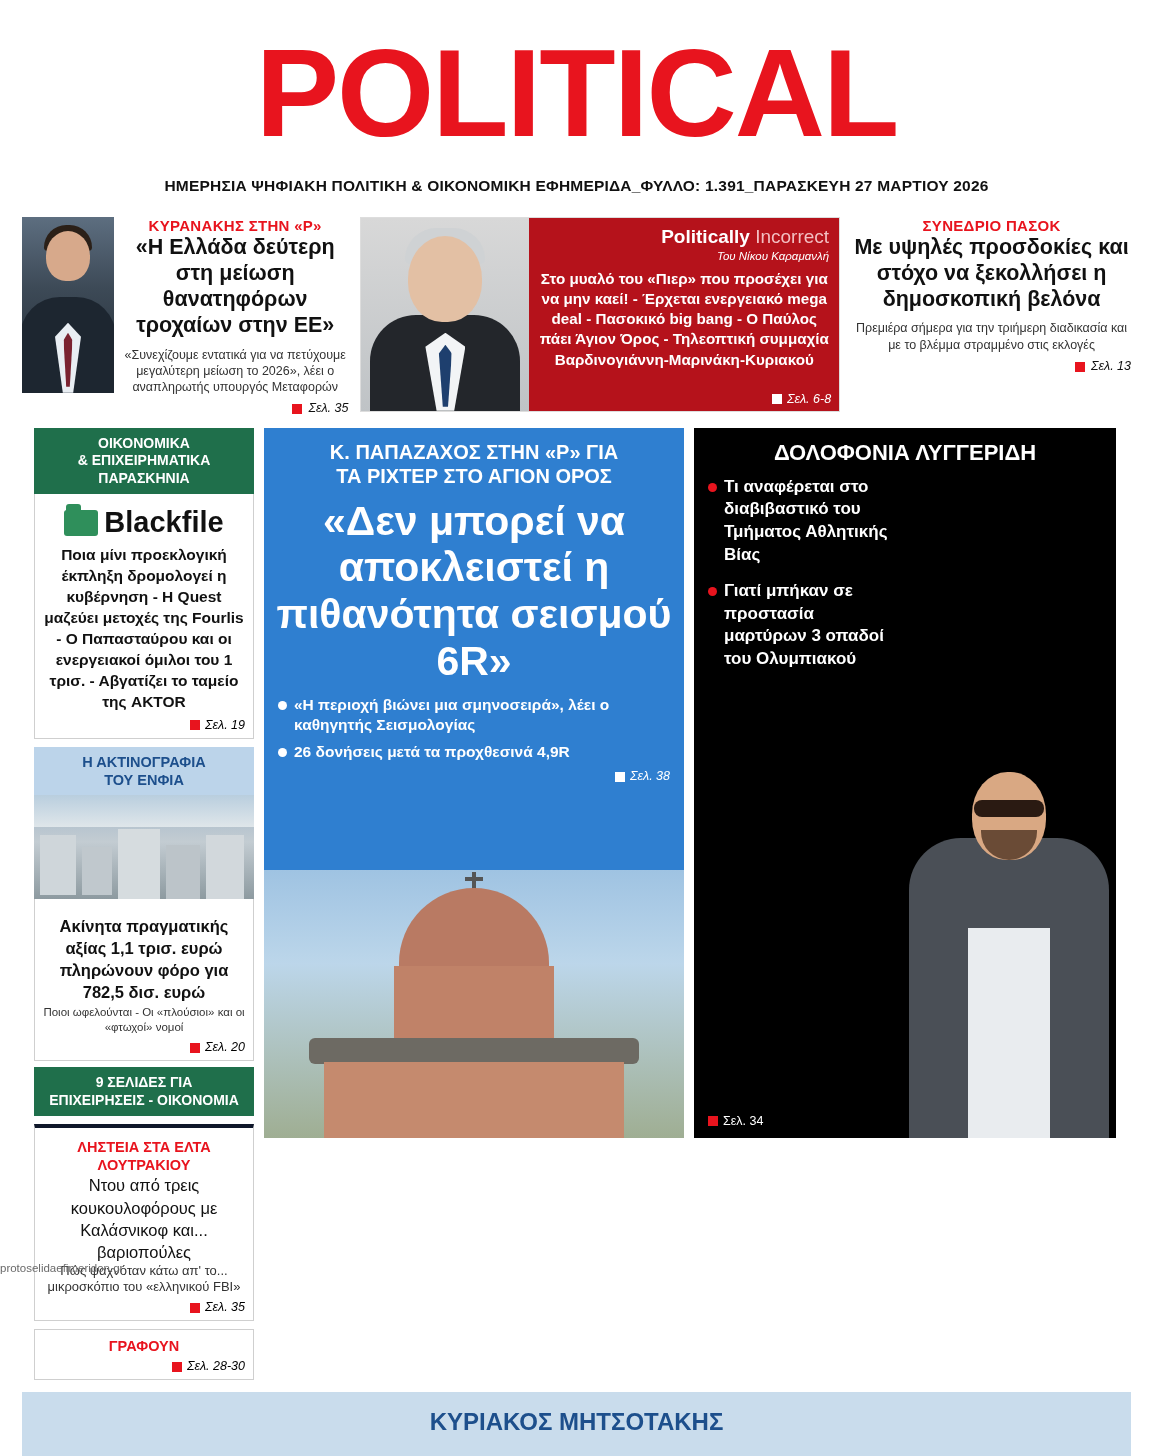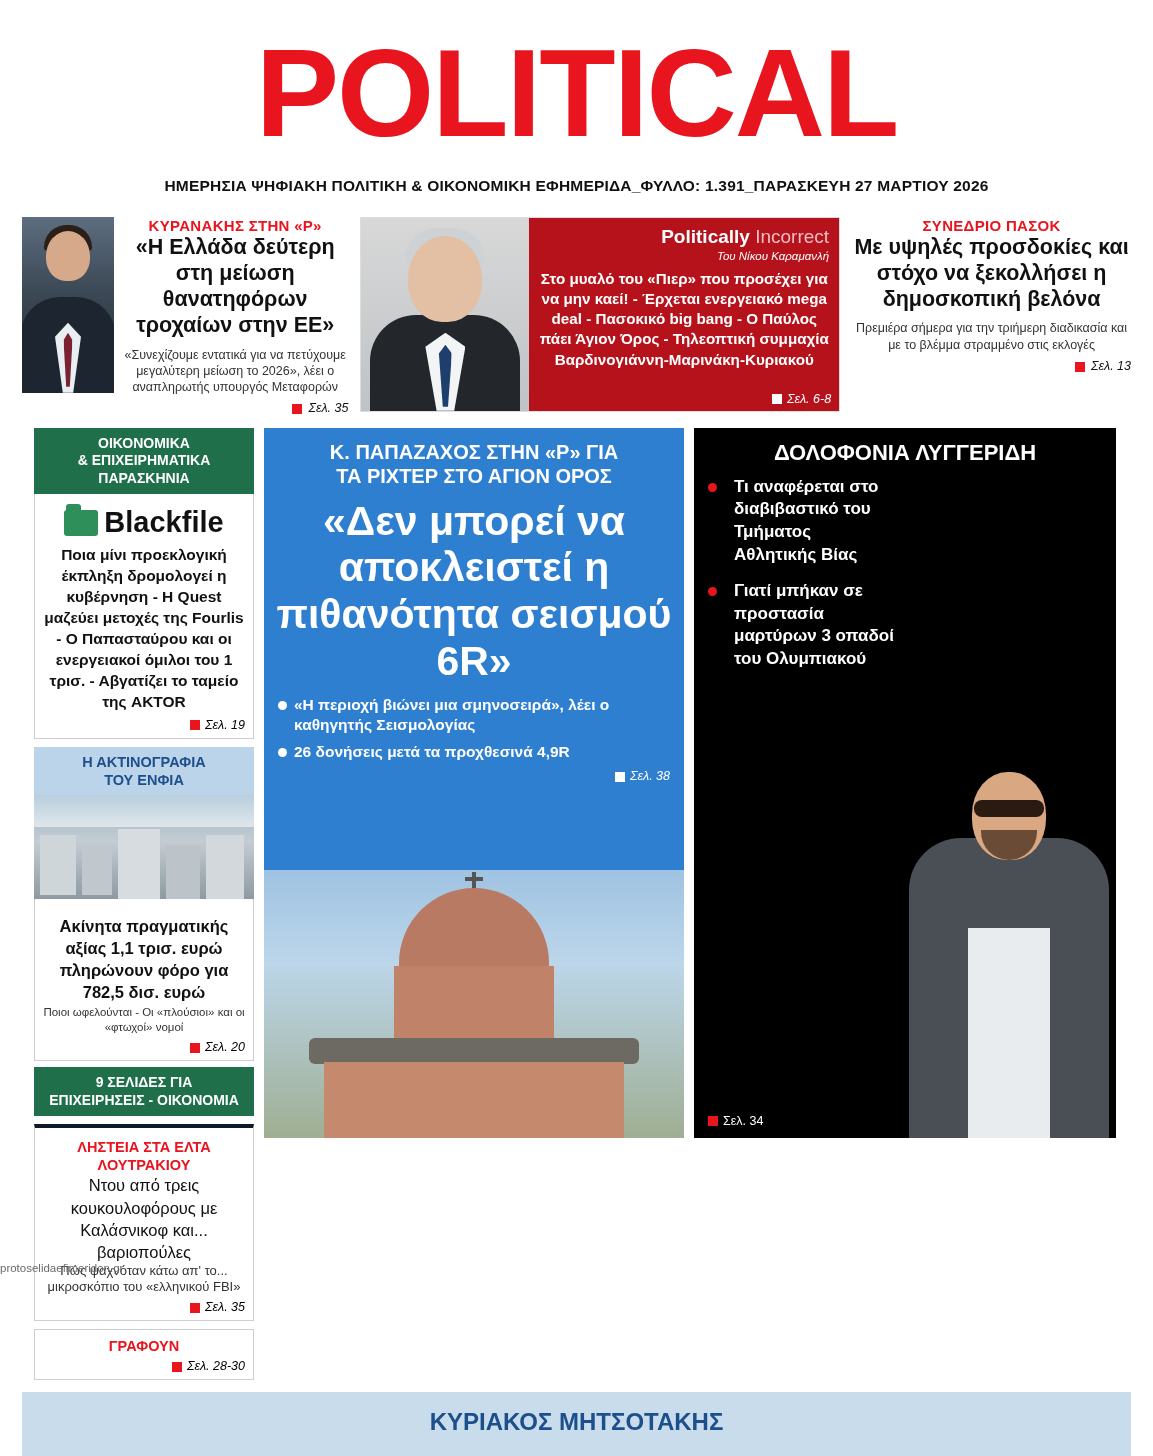--- a/index.html
+++ b/index.html
@@ -225,21 +225,21 @@
     position:absolute;left:50%;top:2px;transform:translateX(-50%);
     width:4px;height:20px;background:#555;
   }
   .church .cross:after{content:"";position:absolute;left:-7px;top:5px;width:18px;height:4px;background:#555;}
 
   
   .darkbox { background:#000; height:710px; position:relative; overflow:hidden;}
   .d-kicker { color:#fff; text-align:center; font-size:22px; font-weight:bold; padding:12px 8px 4px; }
   .d-head { color:#fff; text-align:center; font-weight:bold; font-size:35px; line-height:1.17; padding:2px 10px 8px;}
   .d-bullets { padding:6px 14px 0 14px; width:215px;}
-  .d-bullet { display:flex; gap:17px; color:#fff; font-size:17px; font-weight:bold; line-height:1.33; margin-bottom:14px;}
+  .d-bullet { display:flex; gap:7px; color:#fff; font-size:17px; font-weight:bold; line-height:1.33; margin-bottom:14px;}
   .d-dot { width:9px;height:9px;border-radius:50%;background:#e8141e;flex:0 0 9px;margin-top:7px;}
   .d-page { position:absolute; left:14px; bottom:10px; font-size:12.5px; color:#fff; }
   .d-page .sq{display:inline-block;width:10px;height:10px;background:#e8141e;margin-right:5px;vertical-align:middle;}
   .manphoto {
     position:absolute; right:0; bottom:0; width:215px; height:400px; overflow:hidden;
   }
   .manphoto .coat {
     position:absolute;left:50%;bottom:0;transform:translateX(-50%);
     width:200px;height:300px;background:#4a4f56;border-radius:52px 52px 0 0;
   }

